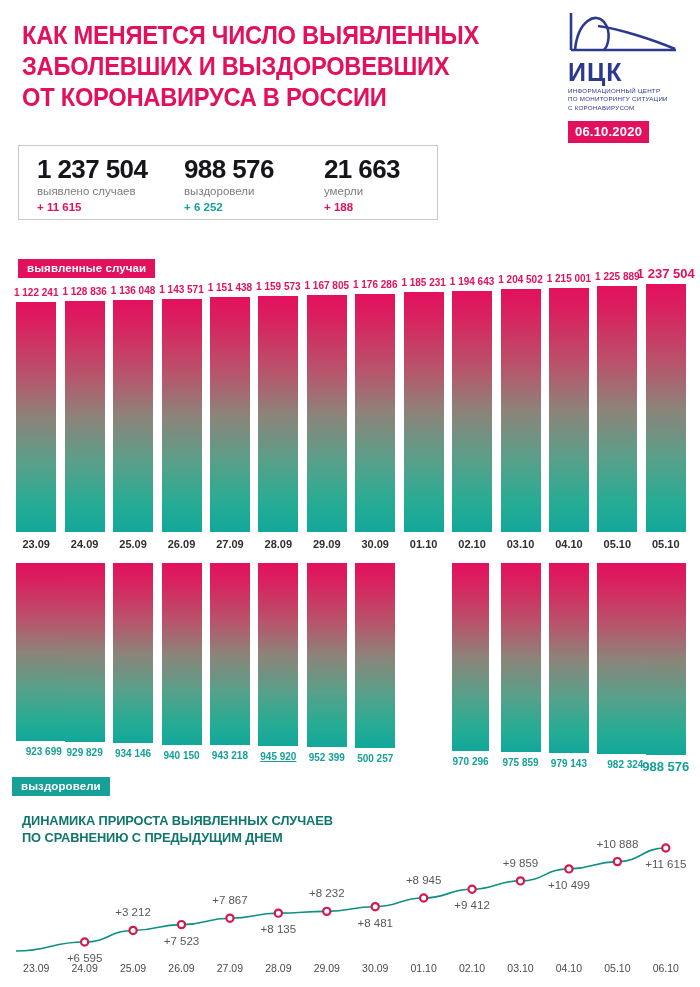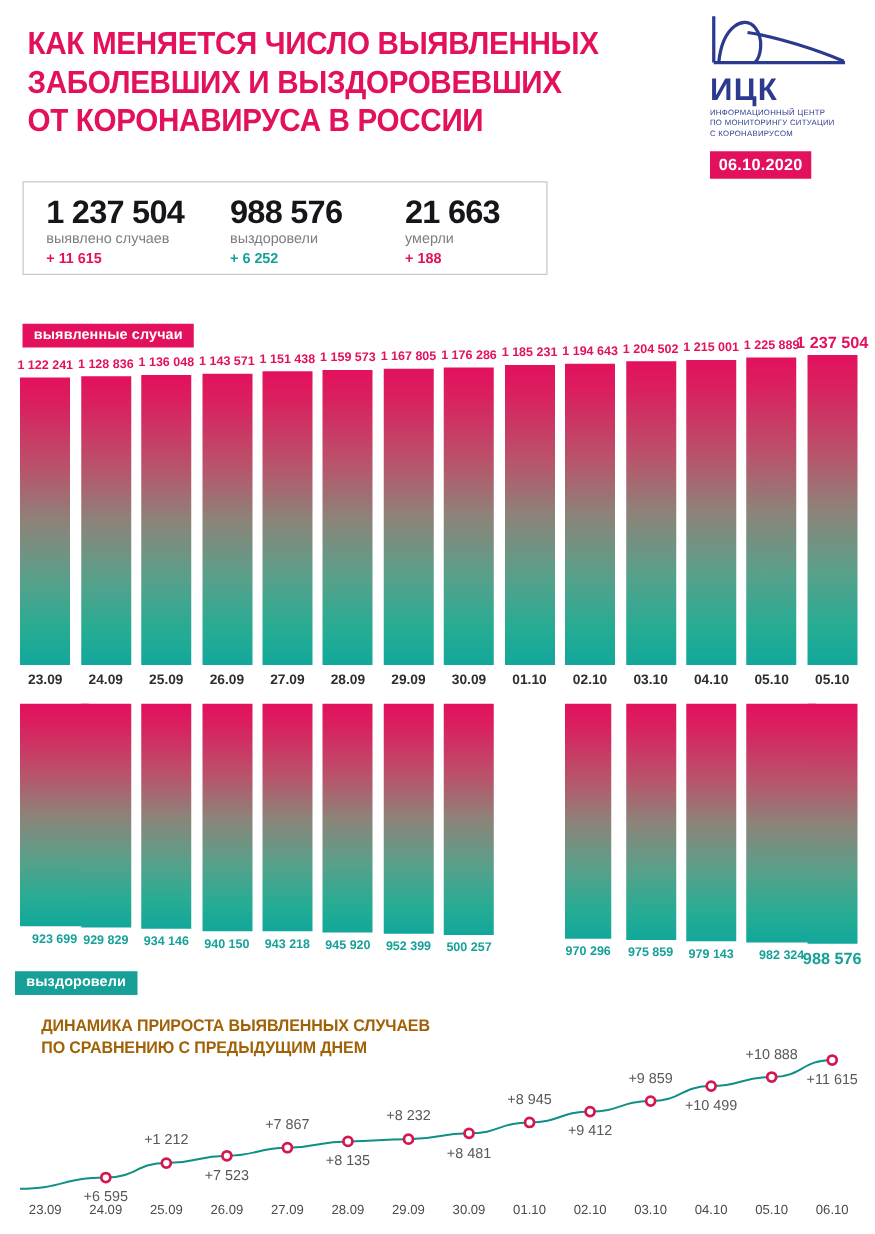--- a/index.html
+++ b/index.html
@@ -102,23 +102,23 @@
   .dates-mid { position: absolute; left: 0; top: 538px; width: 700px; height: 16px; }
   .date-lbl {
     position: absolute; top: 0; text-align: center;
     font-size: 11px; font-weight: bold; color: #2e2e33;
   }
 
   
   .line-section { position: absolute; left: 0; top: 812px; width: 700px; height: 175px; }
   .line-title {
     position: absolute; left: 22px; top: 0; width: 420px;
-    font-size: 13.5px; font-weight: bold; color: #a16207;
+    font-size: 13.5px; font-weight: bold; color: #0f766e;
     line-height: 17px; text-transform: uppercase;
-    font-stretch: condensed; letter-spacing: -0.1px; margin-left: 11px;
+    font-stretch: condensed; letter-spacing: -0.1px;
   }
   .line-title div { white-space: nowrap; transform: scaleX(0.95); transform-origin: left; }
   .line-svg { position: absolute; left: 0; top: 18px; width: 700px; height: 125px; }
   .pt-lbl {
     position: absolute; font-size: 11.5px; color: #57575c;
     white-space: nowrap; transform: translateX(-50%);
   }
   .dates-bot { position: absolute; left: 0; top: 962px; width: 700px; height: 16px; }
   .date-lbl2 {
     position: absolute; top: 0; text-align: center;
@@ -263,21 +263,21 @@
     <div class="col" style="left: 161.5px; width: 40px;">
       <div class="bar" style="top: 0px; height: 181.55px;"></div>
       <div class="val-bot" style="bottom: -5.55001px;">940 150</div>
     </div>
     <div class="col" style="left: 209.929px; width: 40px;">
       <div class="bar" style="top: 0px; height: 182.212px;"></div>
       <div class="val-bot" style="bottom: -6.21206px;">943 218</div>
     </div>
     <div class="col" style="left: 258.357px; width: 40px;">
       <div class="bar" style="top: 0px; height: 182.795px;"></div>
-      <div class="val-bot" style="bottom: -6.79514px;">945 920</div>
+      <div class="val-bot" style="bottom: -6.79514px; text-decoration: underline;">945 920</div>
     </div>
     <div class="col" style="left: 306.786px; width: 40px;">
       <div class="bar" style="top: 0px; height: 184.193px;"></div>
       <div class="val-bot" style="bottom: -8.19326px;">952 399</div>
     </div>
     <div class="col" style="left: 355.214px; width: 40px;">
       <div class="bar" style="top: 0px; height: 185.457px;"></div>
       <div class="val-bot" style="bottom: -9.45737px;">500 257</div>
     </div>
     <div class="col" style="left: 452.071px; width: 37px;">
@@ -318,21 +318,21 @@
       <circle cx="375.2142857142857" cy="76.68446215139443" r="3.6" fill="#ffffff" stroke="#d4174f" stroke-width="2.2"></circle>
       <circle cx="423.64285714285717" cy="67.99601593625499" r="3.6" fill="#ffffff" stroke="#d4174f" stroke-width="2.2"></circle>
       <circle cx="472.0714285714286" cy="59.25139442231075" r="3.6" fill="#ffffff" stroke="#d4174f" stroke-width="2.2"></circle>
       <circle cx="520.5" cy="50.88127490039841" r="3.6" fill="#ffffff" stroke="#d4174f" stroke-width="2.2"></circle>
       <circle cx="568.9285714285714" cy="38.897211155378486" r="3.6" fill="#ffffff" stroke="#d4174f" stroke-width="2.2"></circle>
       <circle cx="617.3571428571428" cy="31.613147410358565" r="3.6" fill="#ffffff" stroke="#d4174f" stroke-width="2.2"></circle>
       <circle cx="665.7857142857142" cy="18" r="3.6" fill="#ffffff" stroke="#d4174f" stroke-width="2.2"></circle>
     </svg>
   <div id="line-labels">
       <div class="pt-lbl" style="left: 84.6429px; top: 140px;">+6 595</div>
-      <div class="pt-lbl" style="left: 133.071px; top: 94.4466px;">+1 212</div>
+      <div class="pt-lbl" style="left: 133.071px; top: 94.4466px;">+3 212</div>
       <div class="pt-lbl" style="left: 181.5px; top: 122.623px;">+7 523</div>
       <div class="pt-lbl" style="left: 229.929px; top: 82.1817px;">+7 867</div>
       <div class="pt-lbl" style="left: 278.357px; top: 111.163px;">+8 135</div>
       <div class="pt-lbl" style="left: 326.786px; top: 75.347px;">+8 232</div>
       <div class="pt-lbl" style="left: 375.214px; top: 104.684px;">+8 481</div>
       <div class="pt-lbl" style="left: 423.643px; top: 61.996px;">+8 945</div>
       <div class="pt-lbl" style="left: 472.071px; top: 87.2514px;">+9 412</div>
       <div class="pt-lbl" style="left: 520.5px; top: 44.8813px;">+9 859</div>
       <div class="pt-lbl" style="left: 568.929px; top: 66.8972px;">+10 499</div>
       <div class="pt-lbl" style="left: 617.357px; top: 25.6131px;">+10 888</div>

